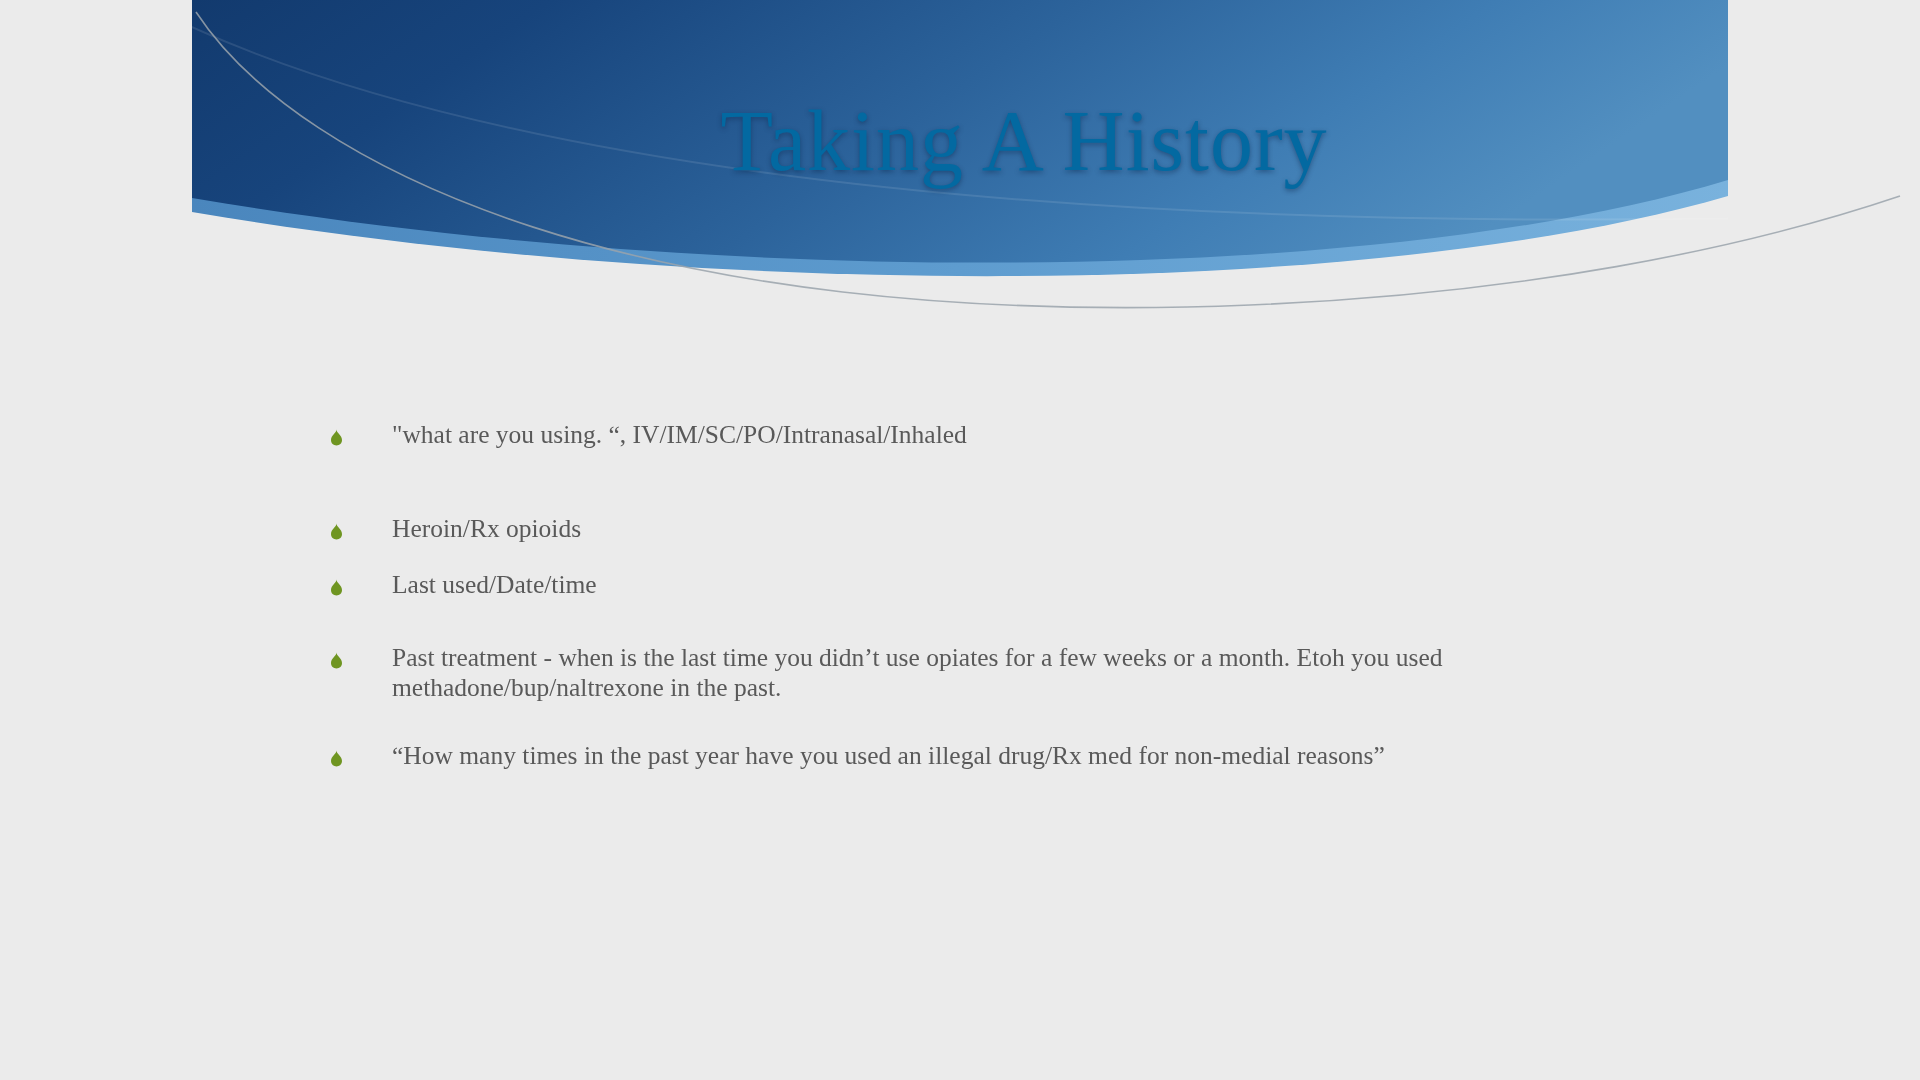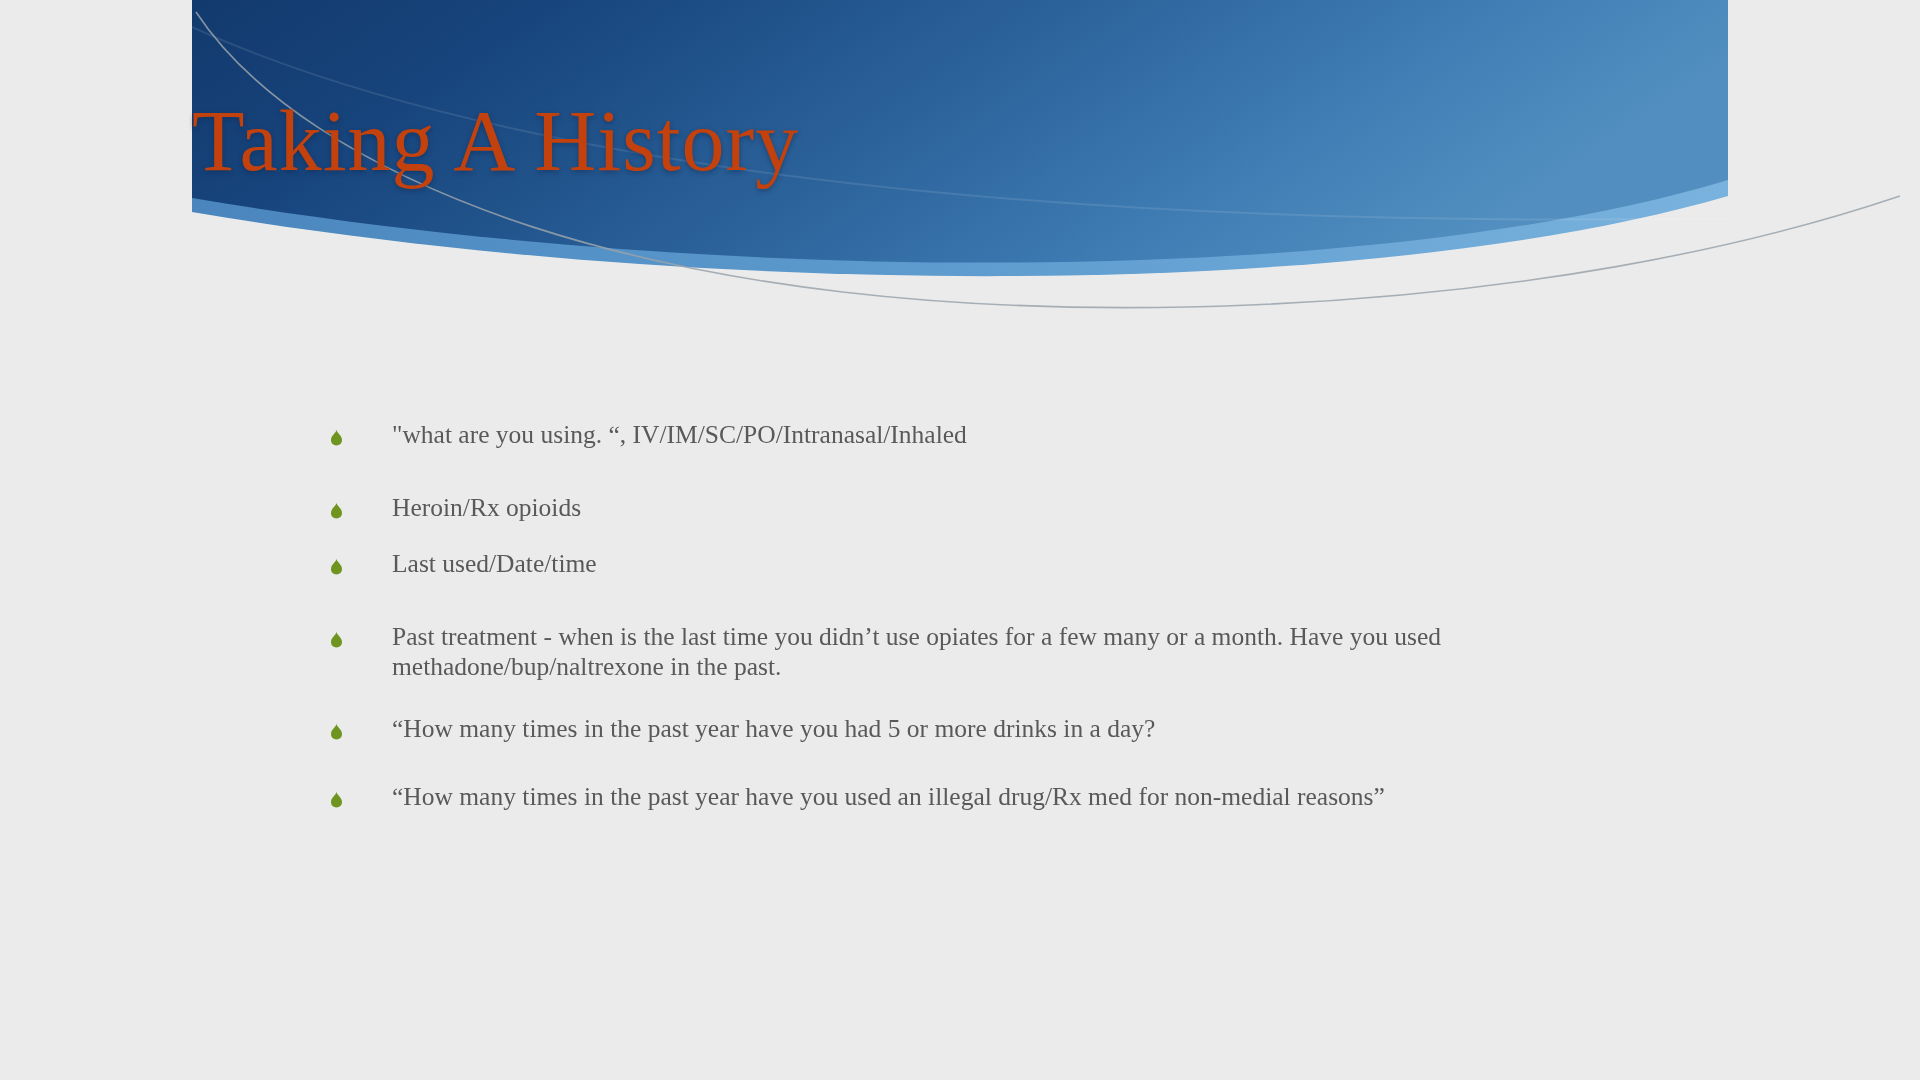--- a/index.html
+++ b/index.html
@@ -41,22 +41,22 @@
     width: 1536px;
     height: 345px;
     display: block;
   }
 
   .slide-title {
     position: absolute;
     left: 192px;
     top: 38px;
     width: 1664px;
-    text-align: left;
-    color: #c2410c;
+    text-align: center;
+    color: #0369a1;
     font-size: 86px;
     line-height: 1.05;
     font-weight: normal;
     letter-spacing: 1px;
     text-shadow: 0 2px 5px rgba(10,35,70,0.45);
     white-space: nowrap;
     z-index: 5;
   }
 
   
@@ -86,21 +86,21 @@
   }
   .bullet-marker svg { display: block; width: 13px; height: 17px; }
 
   .bullet-text {
     display: block;
     color: #595959;
   }
 
   
   .r0 { margin-top: 0px; }
-  .r1 { margin-top: 42px; }
+  .r1 { margin-top: 63px; }
   .r2 { margin-top: 26px; }
   .r3 { margin-top: 42px; }
   .r4 { margin-top: 33px; }
   .r5 { margin-top: 31px; }
   .r6 { margin-top: 37px; }
 </style>
 </head>
 <body>
 
 <div class="slide">
@@ -170,32 +170,24 @@
       </span>
       <span class="bullet-text">Last used/Date/time</span>
     </div>
 
     <div class="bullet-row r3">
       <span class="bullet-marker">
         <svg viewBox="0 0 13 17">
             <path d="M6.5 0.6 C6.5 4 1 6.2 1 11 C1 14.3 3.4 16.4 6.5 16.4 C9.6 16.4 12 14.3 12 11 C12 6.2 6.5 4 6.5 0.6 Z" fill="#6f9521"></path>
           </svg>
       </span>
-      <span class="bullet-text">Past treatment - when is the last time you didn’t use opiates for a few many or a month. Have you used methadone/bup/naltrexone in the past.</span>
+      <span class="bullet-text">Past treatment - when is the last time you didn’t use opiates for a few weeks or a month. Etoh you used methadone/bup/naltrexone in the past.</span>
     </div>
 
 
-    <div class="bullet-row r5">
-      <span class="bullet-marker">
-        <svg viewBox="0 0 13 17">
-            <path d="M6.5 0.6 C6.5 4 1 6.2 1 11 C1 14.3 3.4 16.4 6.5 16.4 C9.6 16.4 12 14.3 12 11 C12 6.2 6.5 4 6.5 0.6 Z" fill="#6f9521"></path>
-          </svg>
-      </span>
-      <span class="bullet-text"> “How many times in the past year have you had 5 or more drinks in a day?</span>
-    </div>
 
     <div class="bullet-row r6">
       <span class="bullet-marker">
         <svg viewBox="0 0 13 17">
             <path d="M6.5 0.6 C6.5 4 1 6.2 1 11 C1 14.3 3.4 16.4 6.5 16.4 C9.6 16.4 12 14.3 12 11 C12 6.2 6.5 4 6.5 0.6 Z" fill="#6f9521"></path>
           </svg>
       </span>
       <span class="bullet-text">“How many times in the past year have you used an illegal drug/Rx med for non-medial reasons”</span>
     </div>
 

